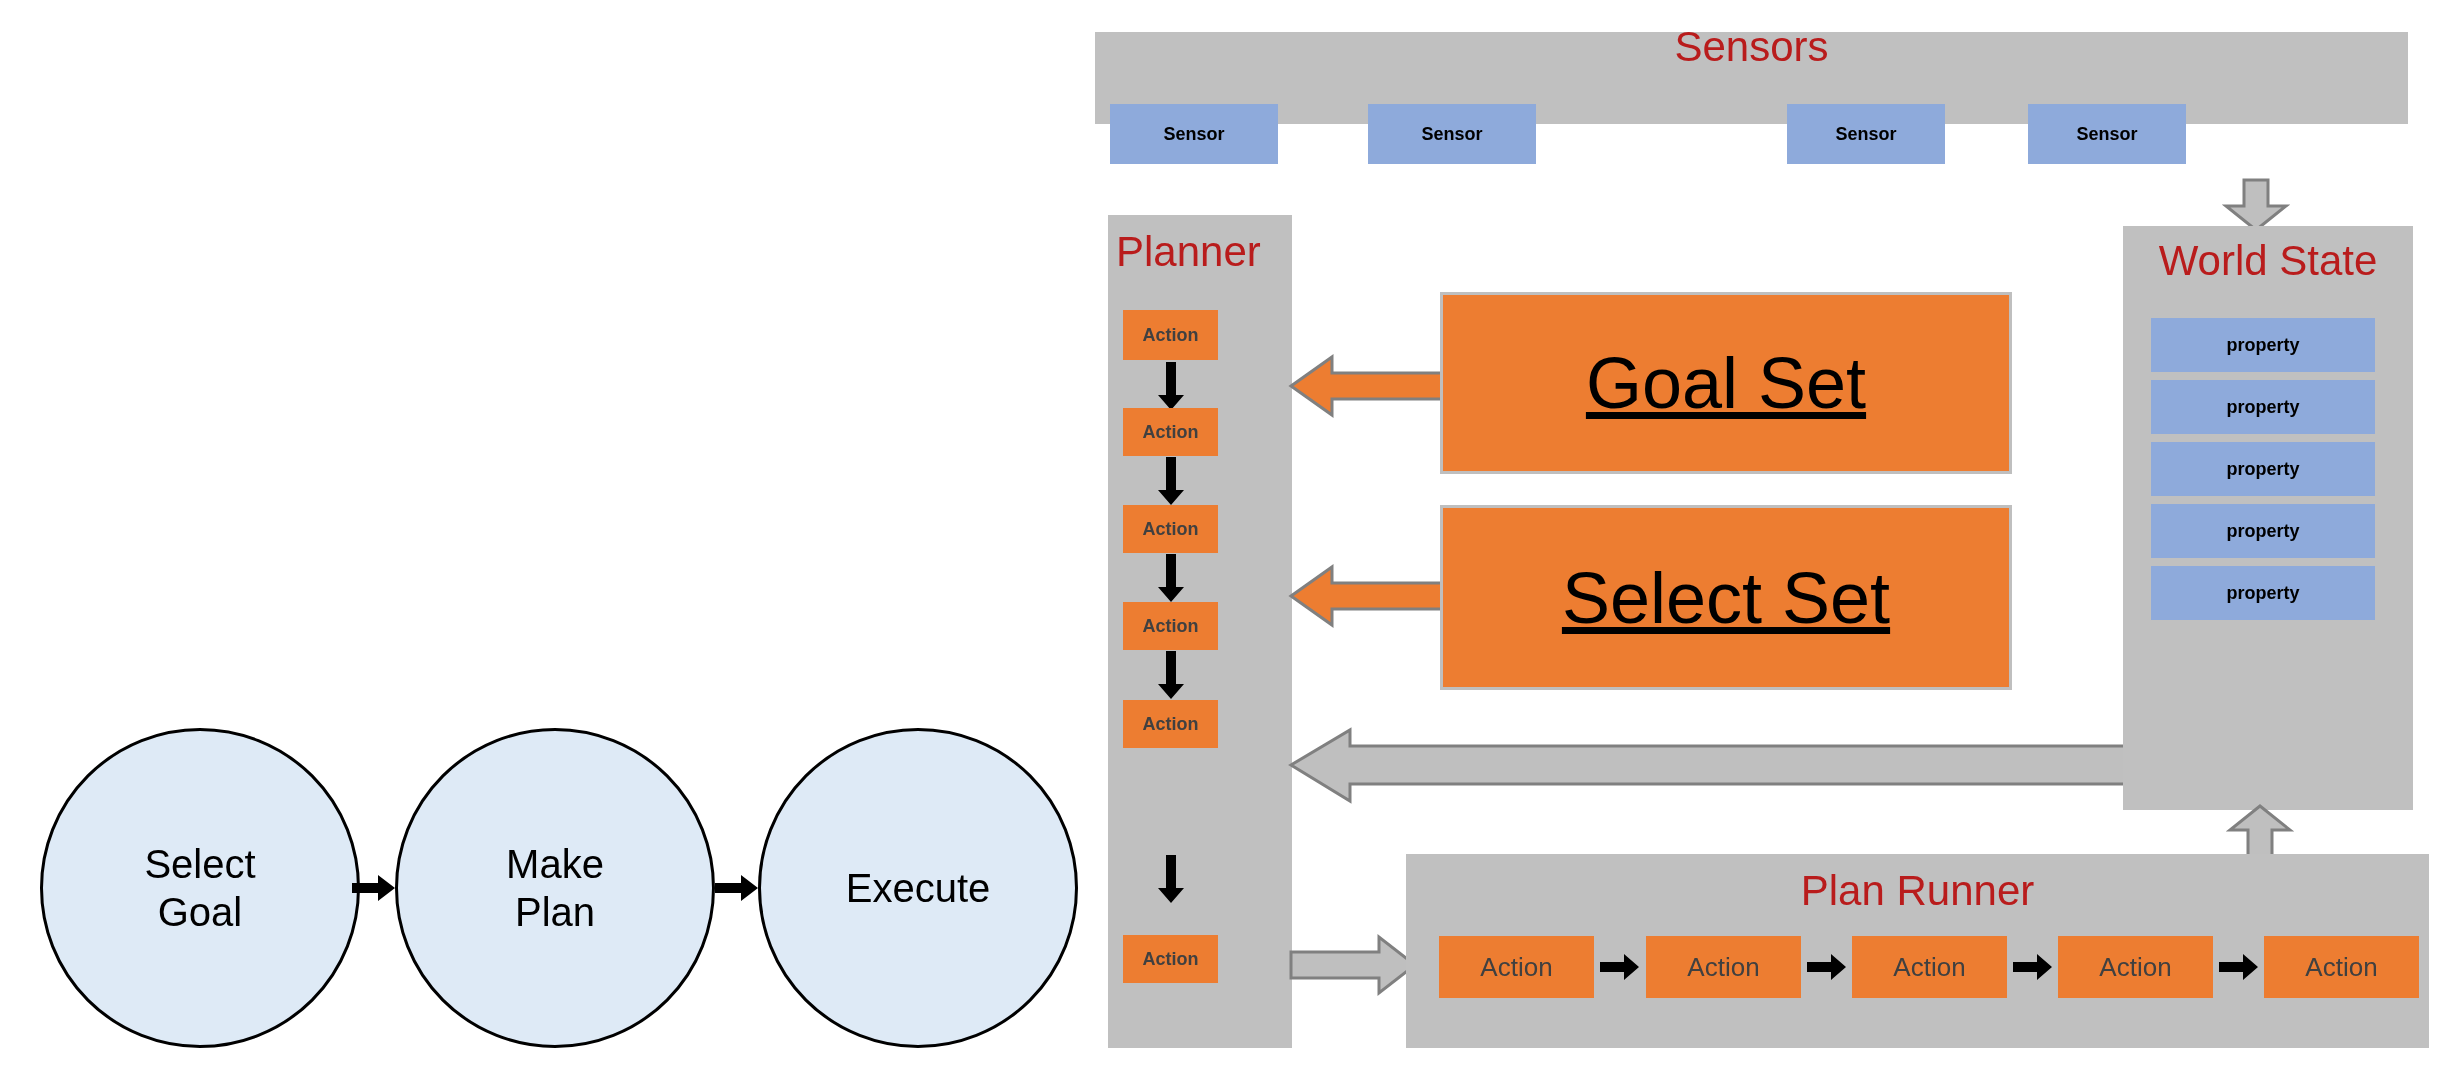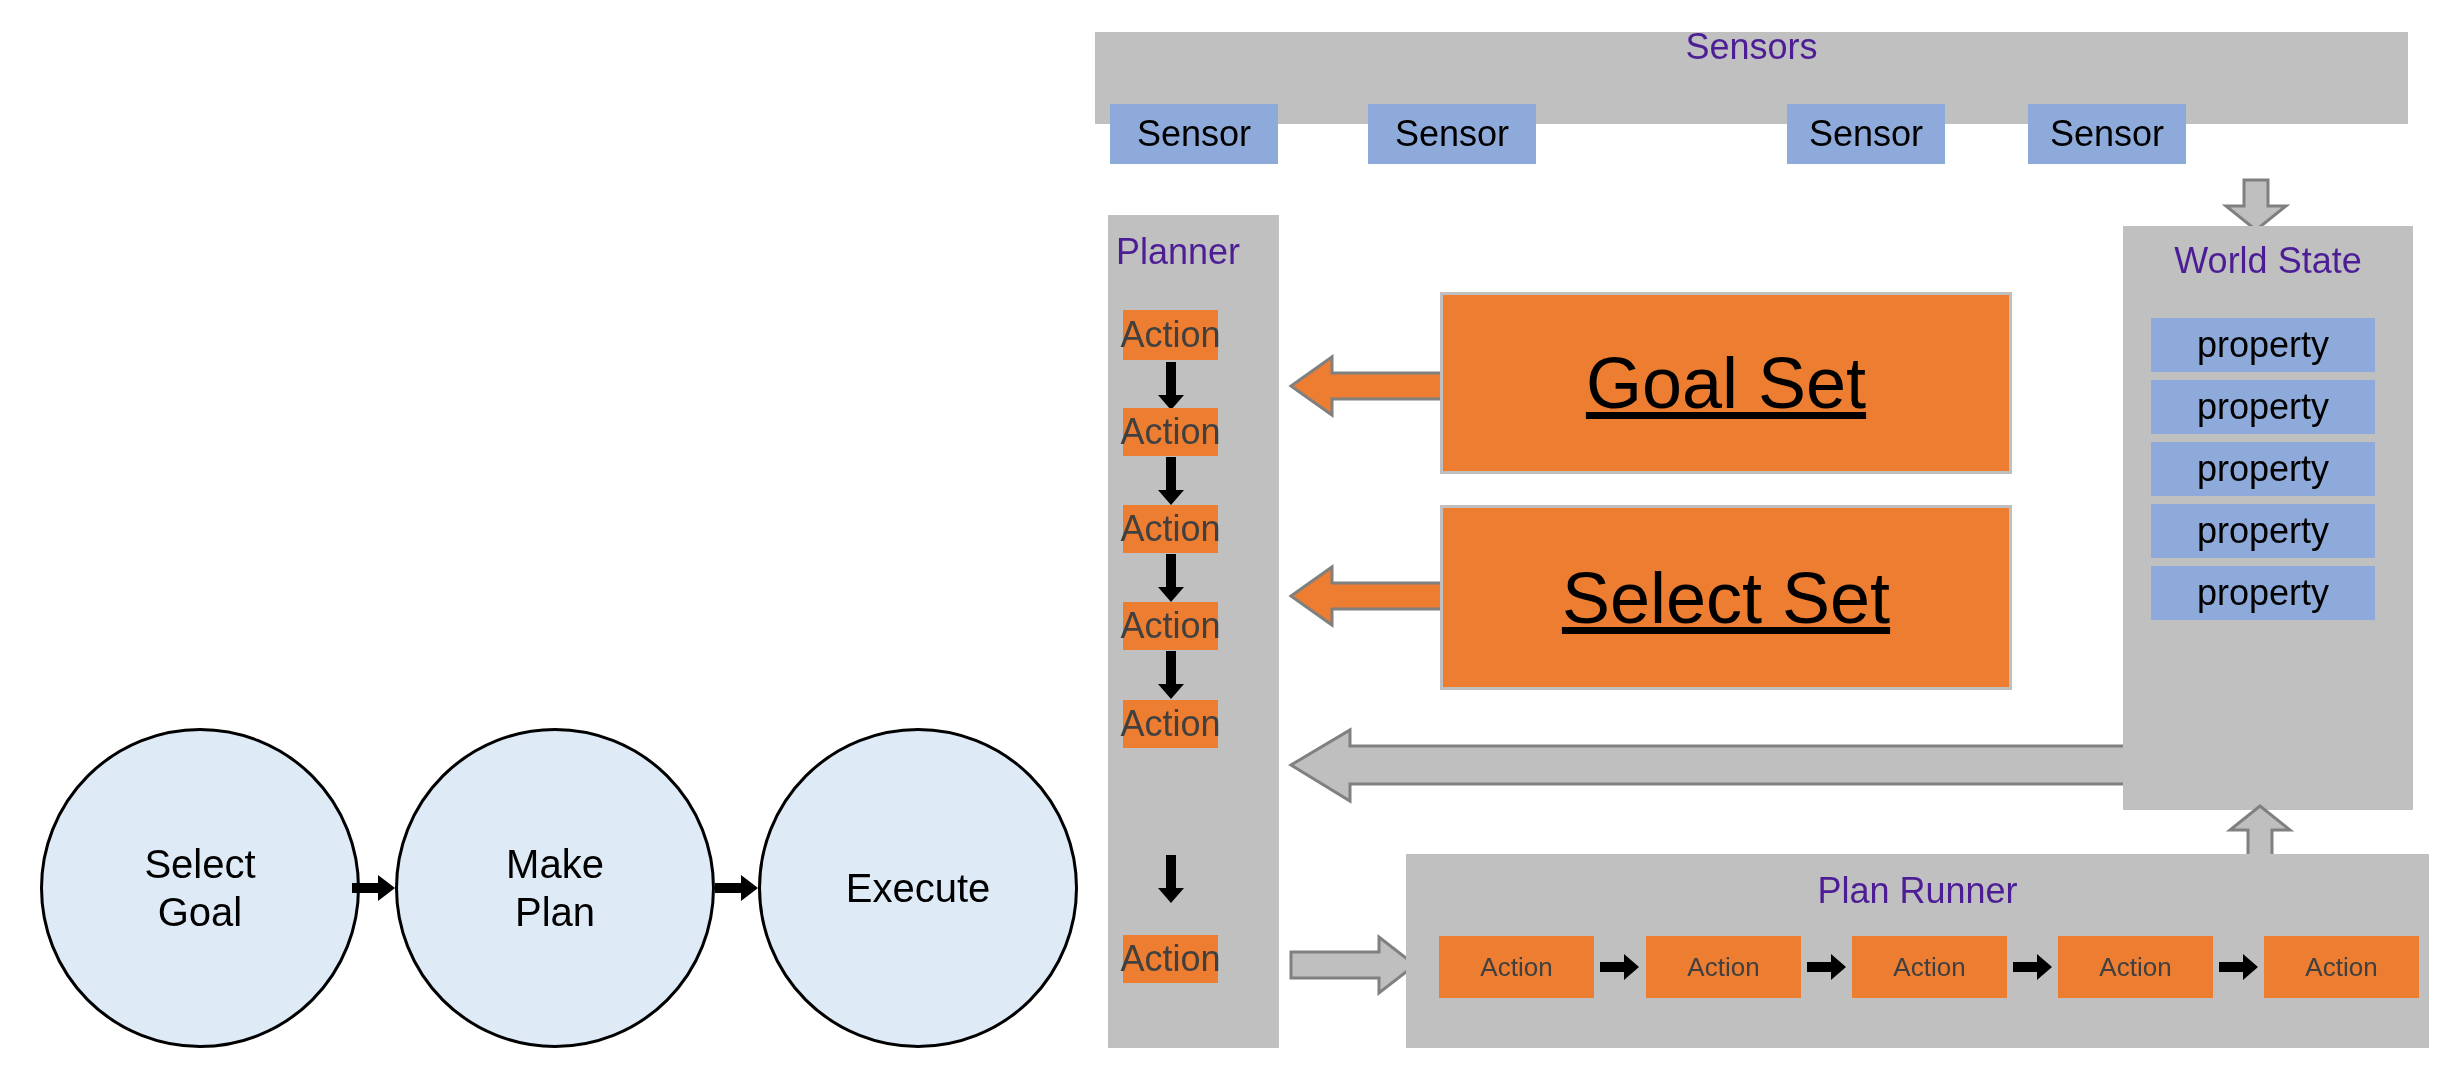--- a/index.html
+++ b/index.html
@@ -2,32 +2,32 @@
 <html><head>
 <meta charset="utf-8">
 <style>
   html,body{margin:0;padding:0;background:#ffffff;}
   body{width:2446px;height:1086px;position:relative;overflow:hidden;
        font-family:"Liberation Sans","DejaVu Sans",sans-serif;color:#000;}
   .abs{position:absolute;}
   
   .panel{background:#c0c0c0;}
   .panel-title{position:absolute;left:0;width:100%;text-align:center;
-               font-size:36px;line-height:46px;color:#4c1d95;}
+               font-size:42px;line-height:46px;color:#b91c1c;}
   
   .box{position:absolute;display:flex;align-items:center;justify-content:center;
        text-align:center;box-sizing:border-box;}
   .blue{background:#8eaadb;color:#000;}
   .orange{background:#ed7d31;color:#404040;}
   .orange-big{background:#ed7d31;border:3px solid #bfbfbf;}
   .circle{position:absolute;border-radius:50%;background:#deeaf6;border:3px solid #000;
           display:flex;align-items:center;justify-content:center;text-align:center;
           font-size:40px;line-height:48px;box-sizing:border-box;}
   .t16{font-size:26px;}
-  .t18{font-size:36px;}
+  .t18{font-size:18px;font-weight:bold;}
   .t60{font-size:72px;text-decoration:underline;}
   svg{display:block;overflow:visible;}
 </style>
 </head>
 <body>
 
 <div class="circle" style="left:40px;top:728px;width:320px;height:320px;">
   <span>
     <span>Select</span><br>
     <span>Goal</span>
@@ -72,21 +72,21 @@
 <div class="box blue t18" style="left:2028px;top:104px;width:158px;height:60px;">
   <span>Sensor</span>
 </div>
 
 <div class="abs" style="left:2222px;top:180px;width:68px;height:52px;">
   <svg width="68" height="52" viewBox="0 0 68 52">
     <path d="M22 0 H46 V26 H64 L34 50 L4 26 H22 Z" fill="#bfbfbf" stroke="#808080" stroke-width="3"></path>
   </svg>
 </div>
 
-<div class="panel abs" style="left:1108px;top:215px;width:171px;height:833px;">
+<div class="panel abs" style="left:1108px;top:215px;width:184px;height:833px;">
   <div class="panel-title" style="top:14px;text-align:left;padding-left:8px;">Planner</div>
 </div>
 
 <div class="box orange t18" style="left:1123px;top:310px;width:95px;height:50px;">
   <span>Action</span>
 </div>
 <div class="abs" style="left:1158px;top:362px;width:26px;height:48px;">
   <svg width="26" height="48" viewBox="0 0 26 48">
     <path d="M8 0 H18 V33 H26 L13 48 L0 33 H8 Z" fill="#000"></path>
   </svg>

